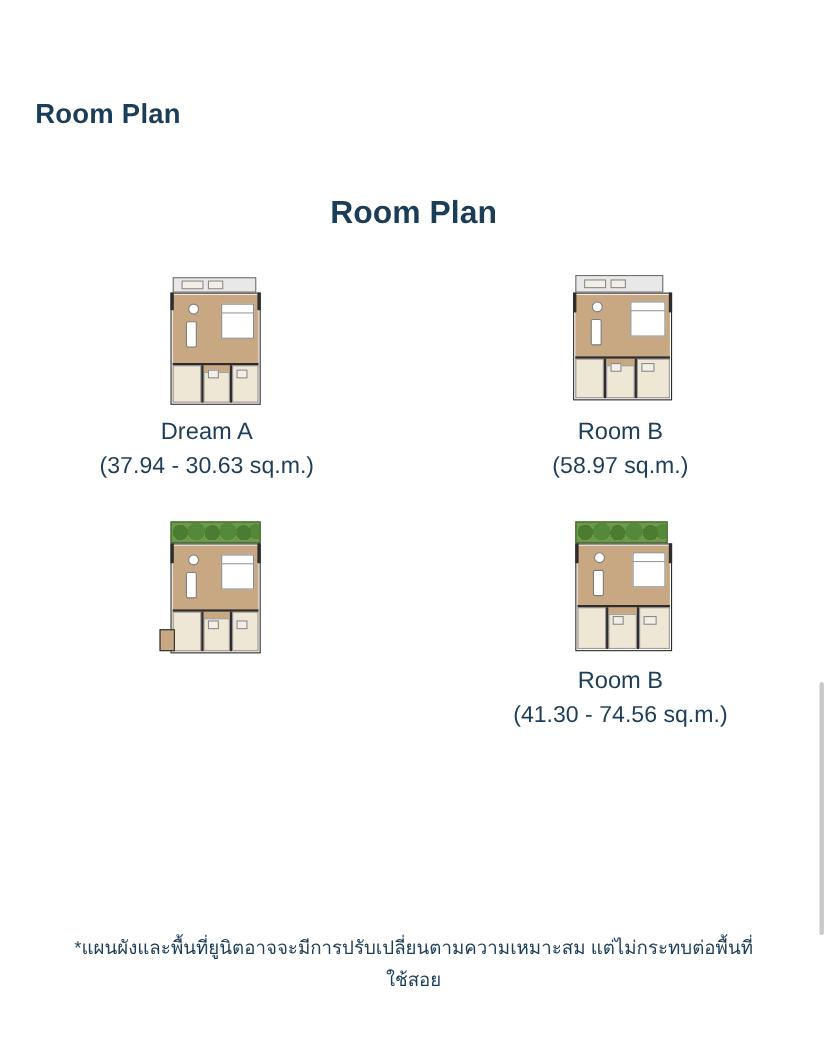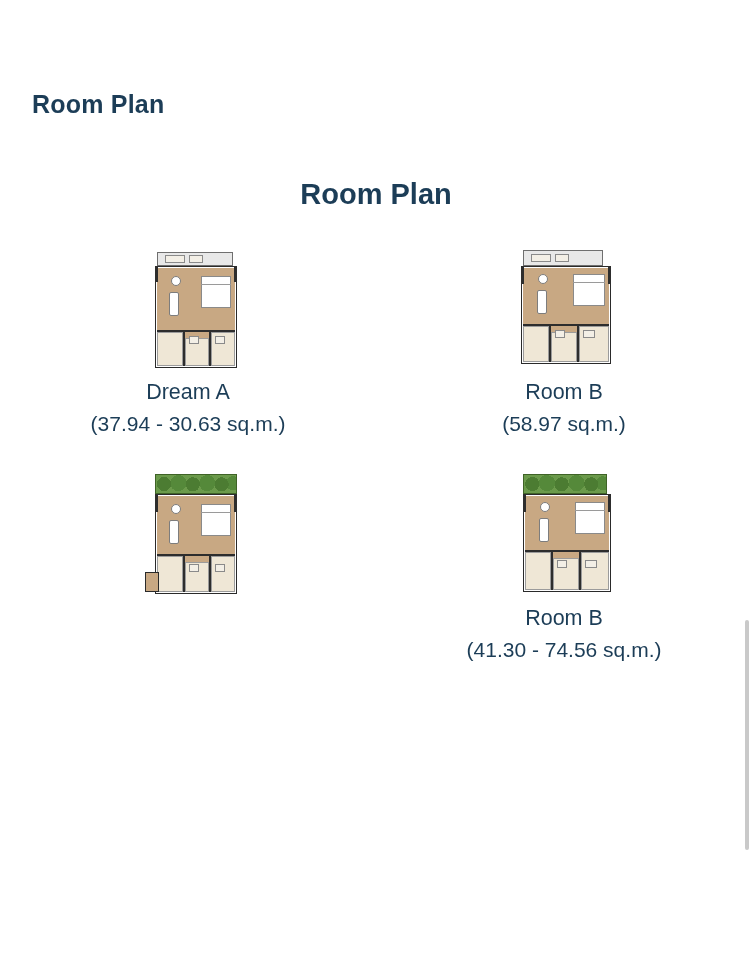--- a/index.html
+++ b/index.html
@@ -306,16 +306,17 @@
         </div>
       </div>
       <div class="caption">
         <span class="name">Room B</span>
         <span class="area">(41.30 - 74.56 sq.m.)</span>
       </div>
     </div>
 
   </div>
 
+  <div class="footnote">*แผนผังและพื้นที่ยูนิตอาจจะมีการปรับเปลี่ยนตามความเหมาะสม แต่ไม่กระทบต่อพื้นที่ใช้สอย</div>
 
   <div class="scrollbar"></div>
 
 </div>
 
 </body></html>

